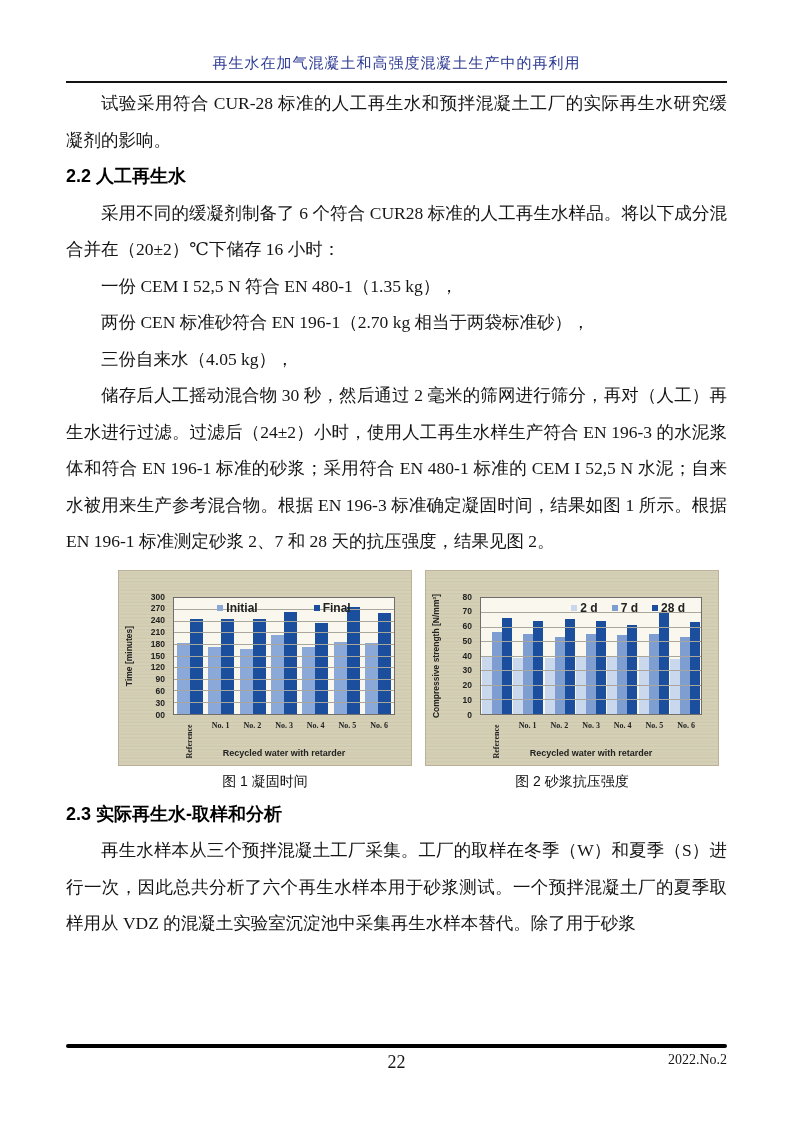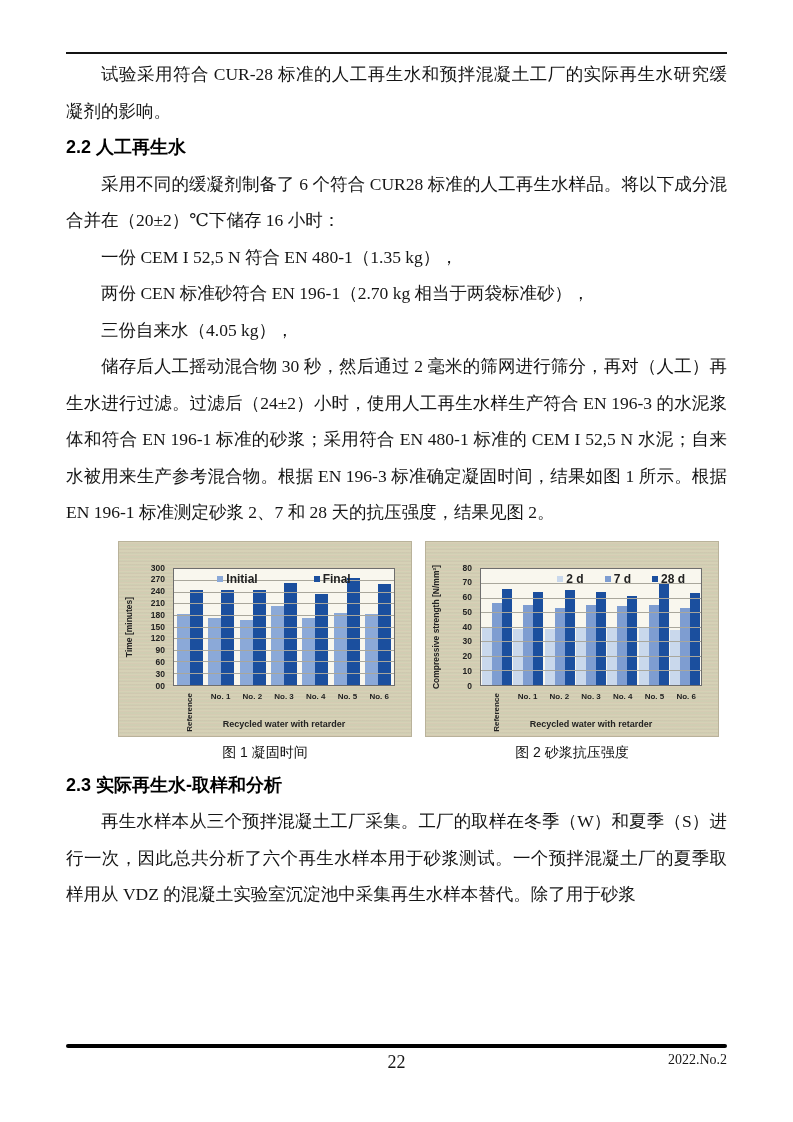--- a/index.html
+++ b/index.html
@@ -108,21 +108,21 @@
     display:flex;align-items:center;
     font-size:12px;font-weight:bold;
     z-index:3;
   }
   .legend-item{display:inline-flex;align-items:center;white-space:nowrap;}
   .swatch{width:6px;height:6px;display:inline-block;margin-right:3px;}
   .xticks{
     position:absolute;left:54px;top:146px;width:222px;height:34px;
     display:flex;
   }
-  .xtick-slot{flex:1;position:relative;}
+  .xtick-slot{flex:1;position:relative;font-family:Liberation Serif, serif;}
   .xtick{
     position:absolute;top:4px;left:50%;
     transform:translateX(-50%);
     font-size:8px;font-weight:bold;white-space:nowrap;
   }
   .xtick.rotated{
     top:20px;
     transform:translateX(-50%) rotate(-90deg);
   }
   .xlabel{
@@ -150,20 +150,21 @@
   .footer-issue{
     position:absolute;top:1052px;right:66px;
     font-size:14px;
   }
 </style>
 </head>
 <body>
 
 <div class="page">
 
+  <div class="header-title">再生水在加气混凝土和高强度混凝土生产中的再利用</div>
   <div class="header-rule"></div>
 
   <p class="para">试验采用符合 CUR-28 标准的人工再生水和预拌混凝土工厂的实际再生水研究缓凝剂的影响。</p>
 
   <h2 class="h2">2.2 人工再生水</h2>
 
   <p class="para">采用不同的缓凝剂制备了 6 个符合 CUR28 标准的人工再生水样品。将以下成分混合并在（20±2）℃下储存 16 小时：</p>
 
   <p class="line-item">一份 CEM I 52,5 N 符合 EN 480-1（1.35 kg），</p>
   <p class="line-item">两份 CEN 标准砂符合 EN 196-1（2.70 kg 相当于两袋标准砂），</p>
@@ -275,21 +276,21 @@
             <div class="ytick" style="top: 87.5%;">10</div>
             <div class="ytick" style="top: 75%;">20</div>
             <div class="ytick" style="top: 62.5%;">30</div>
             <div class="ytick" style="top: 50%;">40</div>
             <div class="ytick" style="top: 37.5%;">50</div>
             <div class="ytick" style="top: 25%;">60</div>
             <div class="ytick" style="top: 12.5%;">70</div>
             <div class="ytick" style="top: 0%;">80</div>
           </div>
         <div class="plot">
-          <div class="legend" style="justify-content: flex-end; gap: 21px; padding-right: 16px;">
+          <div class="legend" style="justify-content: flex-end; gap: 14px; padding-right: 16px;">
               <span class="legend-item">
                 <span class="swatch" style="background: rgb(201, 216, 236);"></span>
                 <span>2 d</span>
               </span>
               <span class="legend-item">
                 <span class="swatch" style="background: rgb(126, 157, 209);"></span>
                 <span>7 d</span>
               </span>
               <span class="legend-item">
                 <span class="swatch" style="background: rgb(27, 79, 158);"></span>

